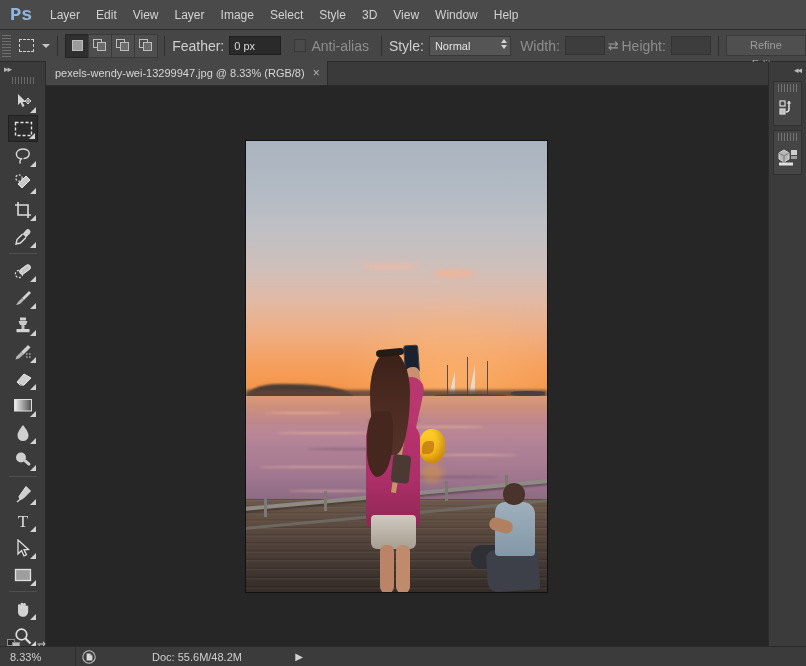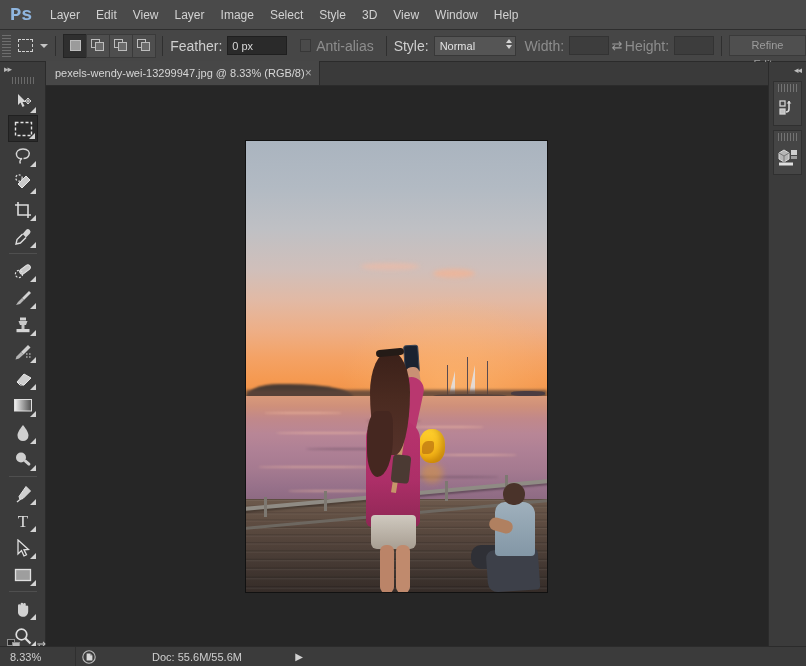--- a/index.html
+++ b/index.html
@@ -70,21 +70,21 @@
   .sq2 i { position: absolute; width: 9px; height: 9px; border: 1px solid #bdbdbd; display:block; }
   .sq2 i.a { left: 0; top: 0; }
   .sq2 i.b { left: 4px; top: 3px; background: #6b6b6b; }
   .opt-label { font-size: 14px; color: #cfcfcf; margin-right: 5px; white-space: nowrap; }
   .opt-label.dim { color: #8d8d8d; }
   .field {
     background: #2a2a2a; border: 1px solid #1f1f1f; color: #d8d8d8;
     height: 19px; line-height: 17px; padding: 0 4px; font-size: 11px;
   }
   .field.dis { background: #3d3d3d; border-color: #333; color: #6f6f6f; }
-  #feather-field { width: 60px; }
+  #feather-field { width: 52px; }
   #width-field, #height-field { width: 40px; }
   .checkbox {
     width: 13px; height: 13px; background: #4a4a4a;
     border: 1px solid #373737; margin-right: 5px;
   }
   .select-wrap { position: relative; display: inline-flex; align-items: center; }
   #style-select {
     appearance: none; -webkit-appearance: none;
     background: #555; border: 1px solid #383838; color: #e2e2e2;
     height: 20px; width: 82px; padding: 0 16px 0 5px; font-size: 11px;
@@ -106,21 +106,21 @@
 
   
   #tabbar {
     position: absolute; left: 46px; top: 62px; width: 722px; height: 24px;
     background: #3a3a3a; border-bottom: 1px solid #2b2b2b;
     display: flex; align-items: flex-end;
   }
   #doc-tab {
     height: 24px; background: #474747; border-right: 1px solid #2b2b2b;
     display: flex; align-items: center; padding: 0 7px 0 9px;
-    font-size: 11px; color: #d6d6d6; 
+    font-size: 11px; color: #d6d6d6; gap: 8px;
   }
   #tab-close { color: #b0b0b0; font-size: 12px; line-height: 1; }
 
   
   #toolbar {
     position: absolute; left: 0; top: 62px; width: 46px; height: 584px;
     background: #3b3b3b; border-right: 1px solid #2b2b2b;
   }
   #tb-header { height: 14px; display: flex; align-items: center; padding-left: 4px; }
   #tb-expand { color: #b9b9b9; font-size: 9px; letter-spacing: -1px; }
@@ -727,18 +727,18 @@
 
   <div id="statusbar">
     <div id="zoom-value">8.33%</div>
     <div id="proxy-icon">
       <svg width="14" height="14" viewBox="0 0 14 14">
           <circle cx="7" cy="7" r="6.2" fill="none" stroke="#bdbdbd" stroke-width="1.1"></circle>
           <path d="M4.6 3.4 h3.6 l2.2 2.2 v5 h-5.8 Z" fill="#d8d8d8"></path>
           <path d="M8.2 3.4 v2.2 h2.2" fill="#8d8d8d"></path>
         </svg>
     </div>
-    <div id="doc-info">Doc: 55.6M/55.6M</div>
+    <div id="doc-info">Doc: 55.6M/48.2M</div>
     <div id="status-arrow">▶</div>
     <div id="status-rest"></div>
   </div>
 
 </div>
 
 </body></html>

